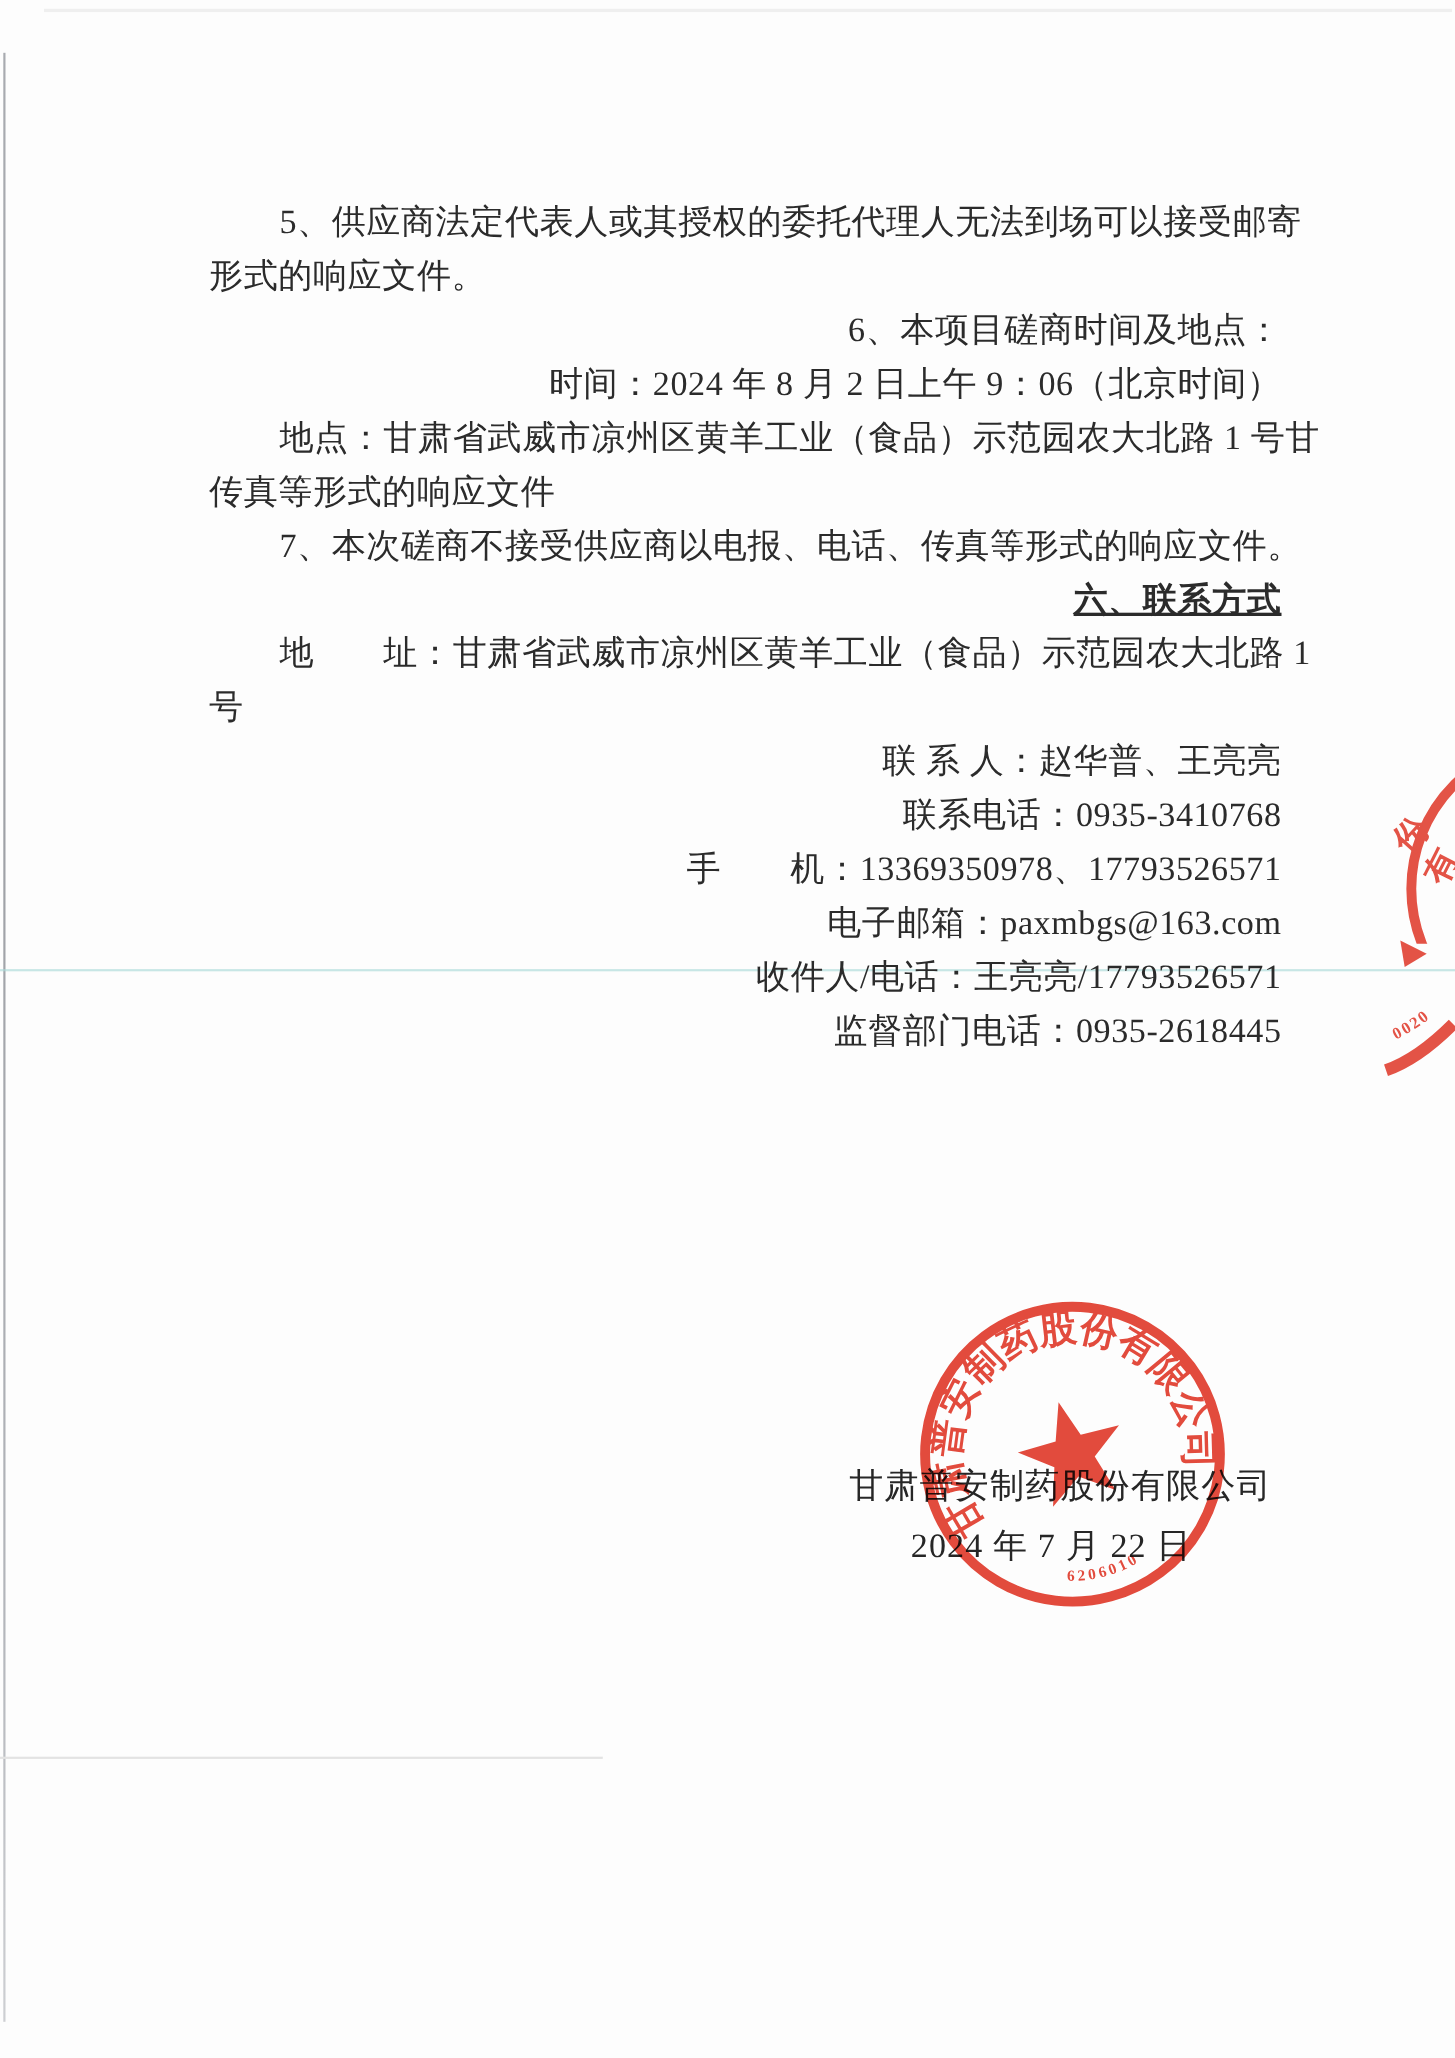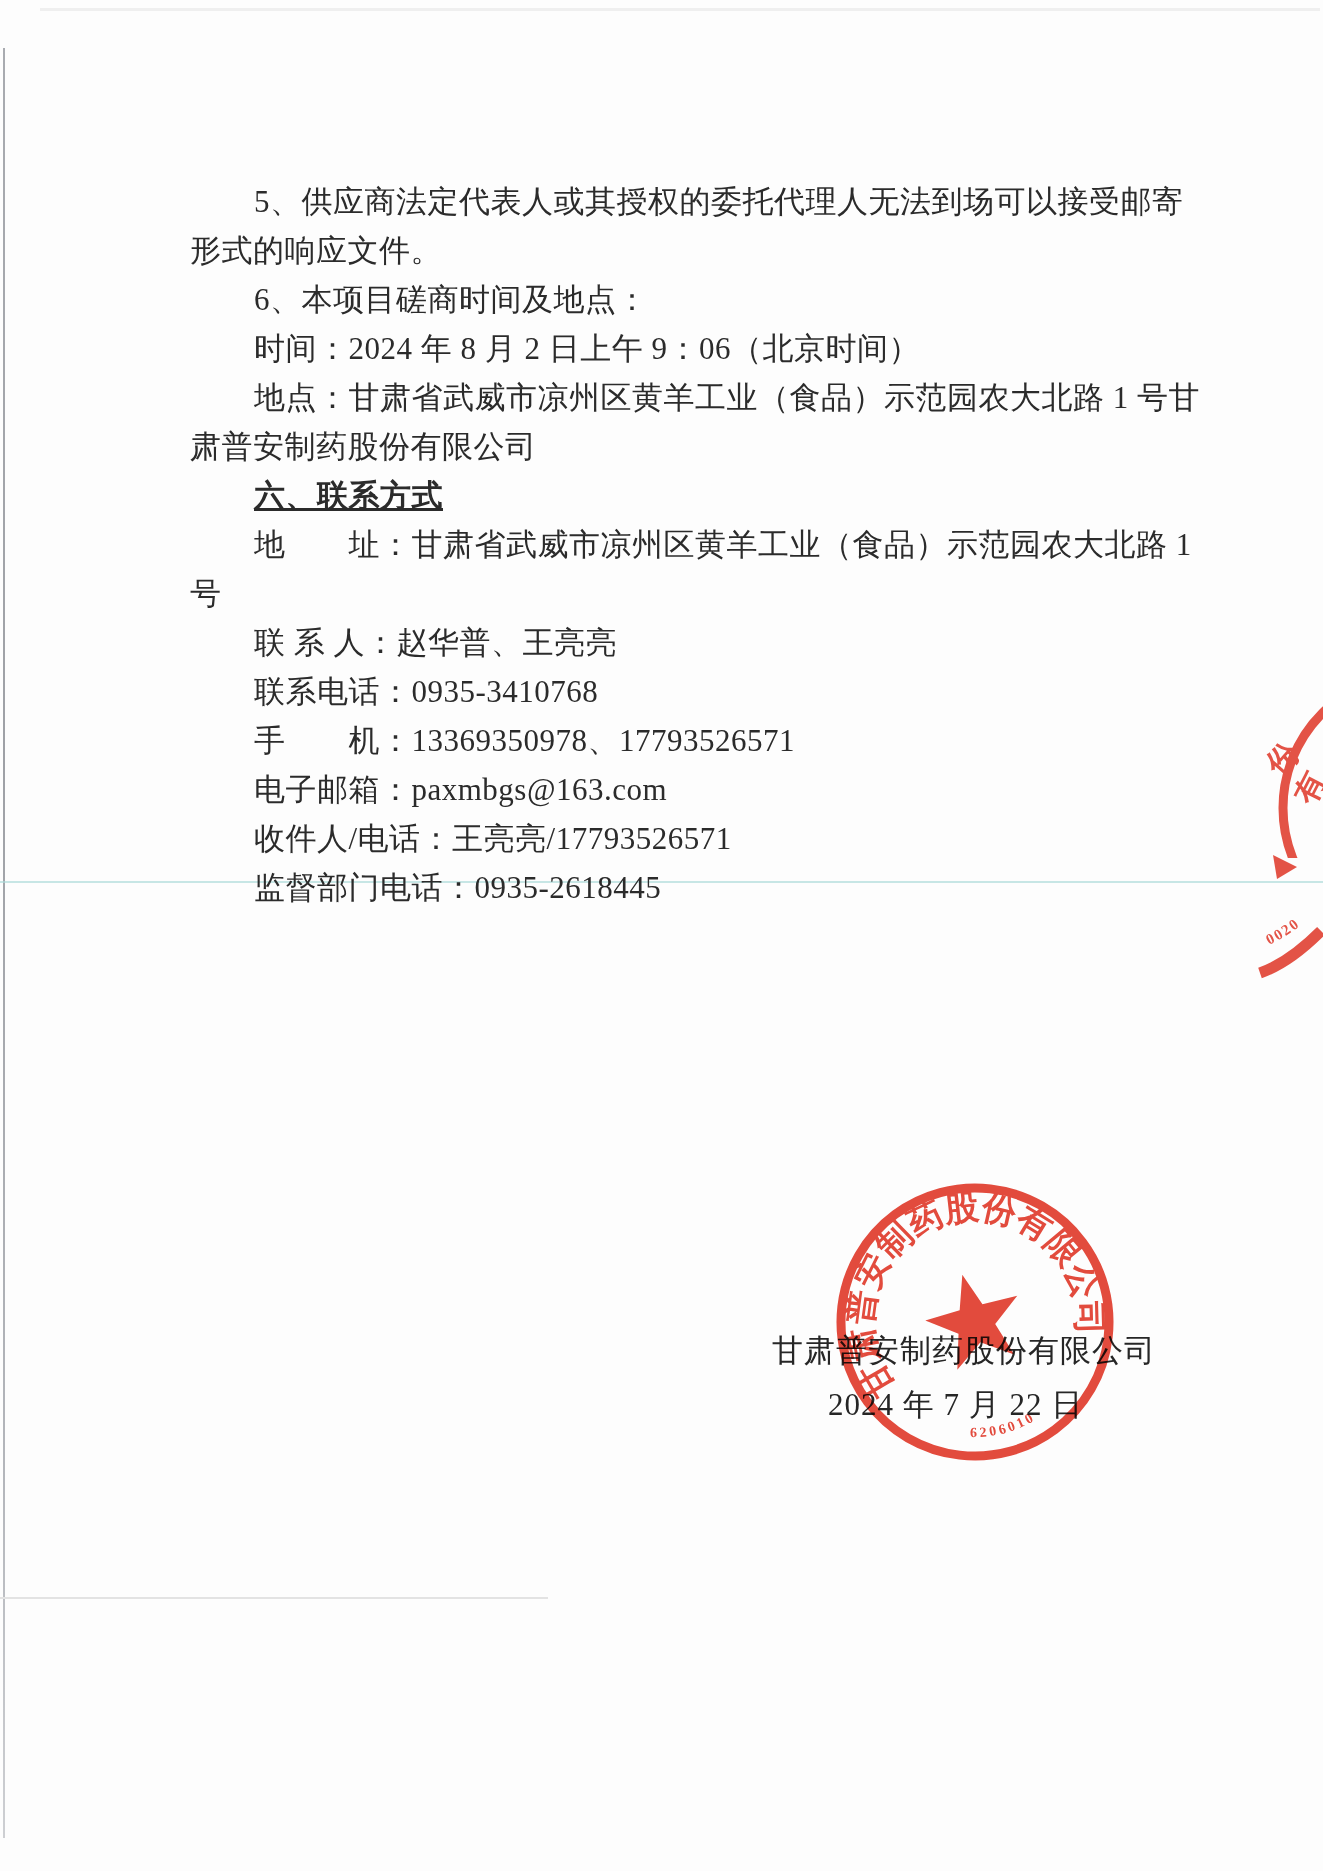--- a/index.html
+++ b/index.html
@@ -30,21 +30,21 @@
     background:#e3e3e3;
   }
   
   .doc-body{
     position:absolute;left:190px;top:177px;width:975px;
     font-size:31px;line-height:49px;
     letter-spacing:.5px;
     color:#2b2b2b;
   }
   .line{white-space:nowrap;height:49px;}
-  .line.indent{text-indent:64px;}
+  .line.indent{text-indent:64px;text-align:right;}
   .line.bold{font-weight:bold;text-decoration:underline;}
   
   .sig-company{
     position:absolute;left:772px;top:1330px;
     font-size:31px;letter-spacing:1px;color:#262626;white-space:nowrap;
   }
   .sig-date{
     position:absolute;left:828px;top:1384px;
     font-size:31px;letter-spacing:1px;color:#262626;white-space:nowrap;
   }
@@ -71,21 +71,22 @@
 <div class="scan-topline"></div>
 <div class="scan-cyanline"></div>
 <div class="scan-grayline"></div>
 
 <div class="doc-body">
   <div class="line indent">5、供应商法定代表人或其授权的委托代理人无法到场可以接受邮寄</div>
   <div class="line">形式的响应文件。</div>
   <div class="line indent">6、本项目磋商时间及地点：</div>
   <div class="line indent">时间：2024 年 8 月 2 日上午 9：06（北京时间）</div>
   <div class="line indent">地点：甘肃省武威市凉州区黄羊工业（食品）示范园农大北路 1 号甘</div>
-  <div class="line">肃普安制药股份有限公司</div>
+  <div class="line">传真等形式的响应文件</div>
+  <div class="line indent">7、本次磋商不接受供应商以电报、电话、传真等形式的响应文件。</div>
   <div class="line indent bold">六、联系方式</div>
   <div class="line indent">地　　址：甘肃省武威市凉州区黄羊工业（食品）示范园农大北路 1</div>
   <div class="line">号</div>
   <div class="line indent">联 系 人：赵华普、王亮亮</div>
   <div class="line indent">联系电话：0935-3410768</div>
   <div class="line indent">手　　机：13369350978、17793526571</div>
   <div class="line indent">电子邮箱：paxmbgs@163.com</div>
   <div class="line indent">收件人/电话：王亮亮/17793526571</div>
   <div class="line indent">监督部门电话：0935-2618445</div>
 </div>

